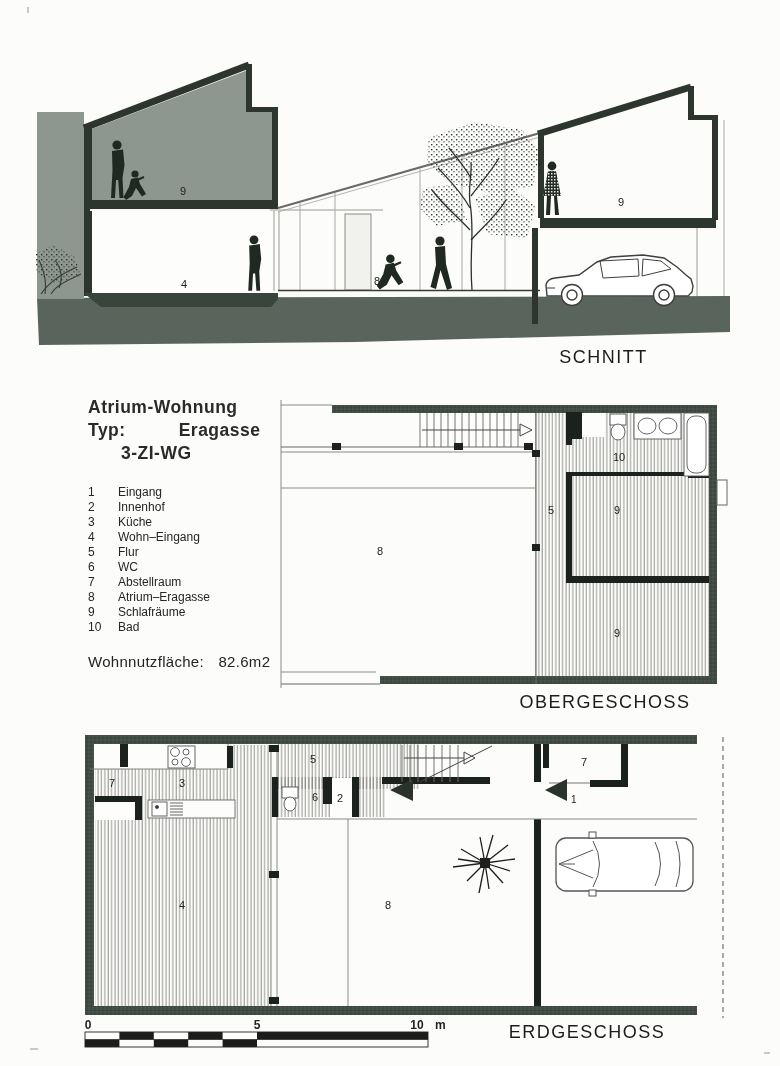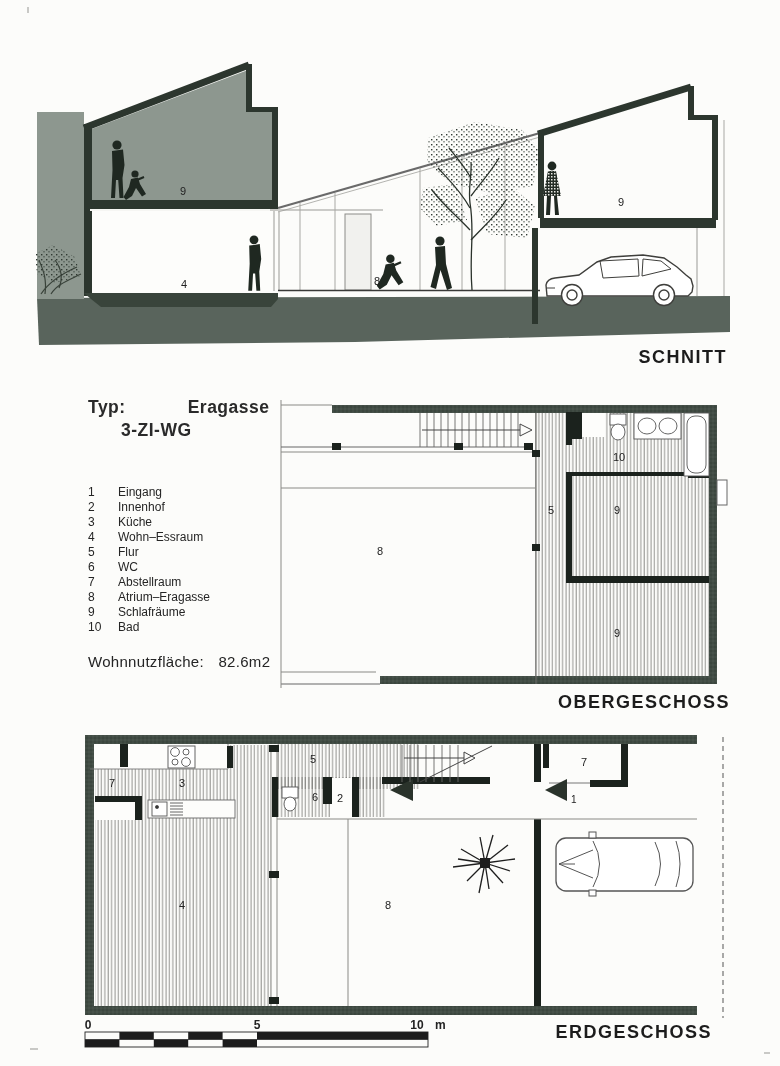--- a/index.html
+++ b/index.html
@@ -1,20 +1,20 @@
 <!DOCTYPE html>
 <html><head>
 <meta charset="utf-8">
 <style>
   html,body{margin:0;padding:0;}
   body{width:780px;height:1066px;position:relative;background:#fcfcfa;
        font-family:"Liberation Sans", sans-serif;color:#252525;overflow:hidden;}
   .abs{position:absolute;}
   svg text{font-family:"Liberation Sans", sans-serif;fill:#232323;}
-  .caption{font-weight:bold;font-size:18px;letter-spacing:1.5px;color:#1c1c1c;text-align:right;}
+  .caption{font-weight:normal;font-size:18px;letter-spacing:1.5px;color:#1c1c1c;text-align:center;}
   .title-line{font-weight:bold;font-size:17.5px;letter-spacing:.5px;color:#2a2a2a;line-height:23px;}
   .legend-row{font-size:12px;line-height:15px;display:flex;}
   .legend-num{width:30px;flex:0 0 30px;}
   .area-note{font-size:15px;letter-spacing:.3px;}
   .mark{background:#c9c9c6;}
 </style>
 </head>
 <body>
 
 <svg class="abs" style="left:35px;top:38px" width="700" height="335" viewBox="0 0 700 335">
@@ -127,43 +127,44 @@
     <circle cx="537" cy="257" r="5" fill="none"></circle>
     <circle cx="629" cy="257" r="10.5"></circle>
     <circle cx="629" cy="257" r="5" fill="none"></circle>
     <line x1="512" y1="250" x2="520" y2="250" stroke-width="1"></line>
   </g>
 </svg>
 
 <div class="abs caption" style="left:480px;top:347px;width:247px">SCHNITT</div>
 
 <div class="abs" style="left:88px;top:396px;width:190px">
+  <div class="title-line">Atrium-Wohnung</div>
   <div class="title-line" style="display:flex;gap:44px;">
       <span>Typ:</span>
-      <span style="margin-left:18px">Eragasse</span>
+      <span style="margin-left:9px">Eragasse</span>
     </div>
   <div class="title-line" style="margin-left:33px">3-ZI-WG</div>
 </div>
 
 <div class="abs" style="left:88px;top:485px;width:190px">
   <div class="legend-row">
       <span class="legend-num">1</span>
       <span>Eingang</span>
     </div>
   <div class="legend-row">
       <span class="legend-num">2</span>
       <span>Innenhof</span>
     </div>
   <div class="legend-row">
       <span class="legend-num">3</span>
       <span>Küche</span>
     </div>
   <div class="legend-row">
       <span class="legend-num">4</span>
-      <span>Wohn–Essraum</span>
+      <span>Wohn–Eingang</span>
     </div>
   <div class="legend-row">
       <span class="legend-num">5</span>
       <span>Flur</span>
     </div>
   <div class="legend-row">
       <span class="legend-num">6</span>
       <span>WC</span>
     </div>
   <div class="legend-row">

